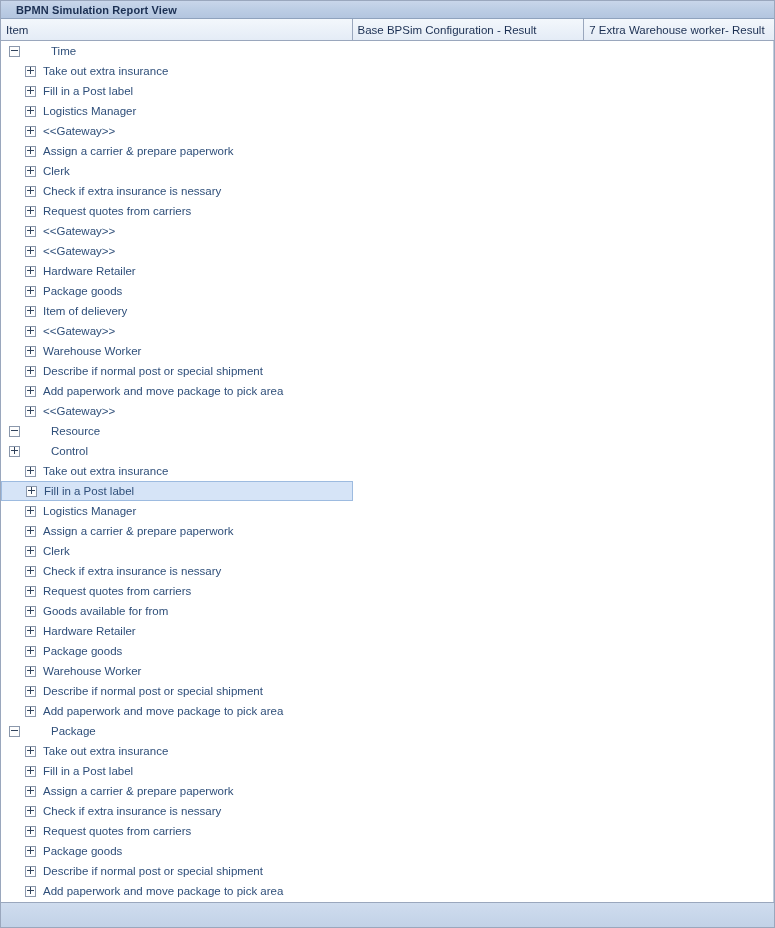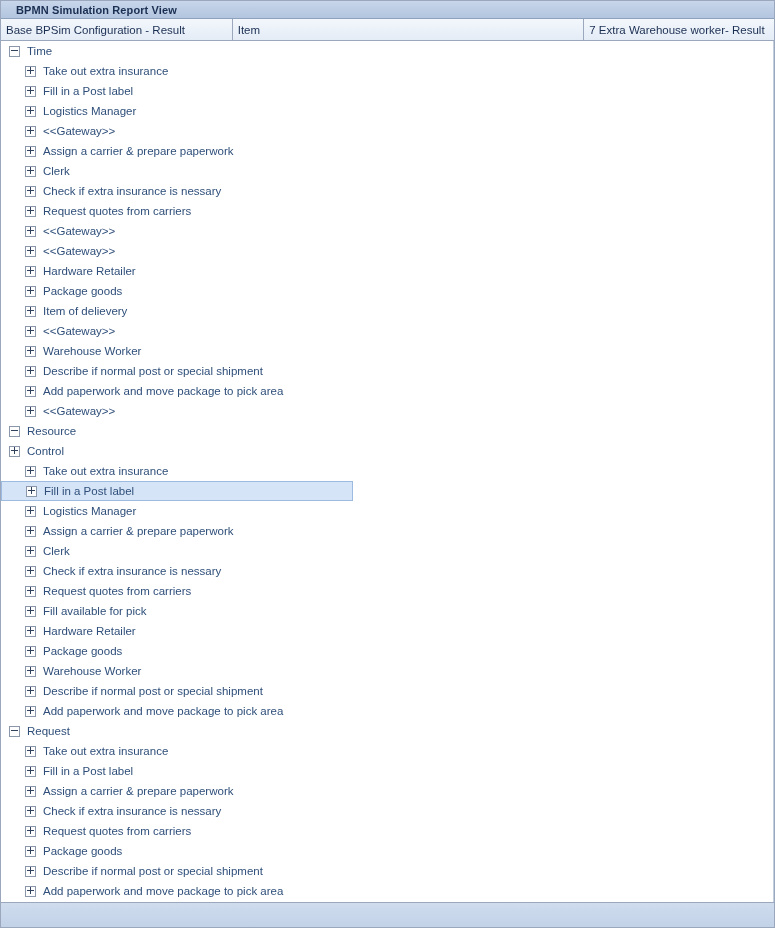--- a/index.html
+++ b/index.html
@@ -74,21 +74,21 @@
     box-sizing: border-box;
     white-space: nowrap;
     position: relative;
   }
   .row.selected {
     background: #d6e4f7;
     width: 352px;
     border: 1px solid #9dbbe0;
     box-sizing: border-box;
   }
-  .indent-0 { padding-left: 8px; }
+  .indent-0 { padding-left: 8px; gap: 24px; }
   .indent-1 { padding-left: 24px; }
 
   .toggle {
     width: 9px;
     height: 9px;
     border: 1px solid #8a97ab;
     background: #fdfdfd;
     display: inline-block;
     position: relative;
     margin-right: 7px;
@@ -131,25 +131,25 @@
 </head>
 <body>
 
 <div class="window">
 
   <div class="titlebar">
     <span>BPMN Simulation Report View</span>
   </div>
 
   <div class="colheader">
+    <div class="cell c0">
+      <span>Item</span>
+    </div>
     <div class="cell c1">
       <span>Base BPSim Configuration - Result</span>
-    </div>
-    <div class="cell c0">
-      <span>Item</span>
     </div>
     <div class="cell c2">
       <span>7 Extra Warehouse worker- Result</span>
     </div>
   </div>
 
   <div class="treebody" id="tree-body">
       <div class="row indent-0">
         <span class="toggle"></span>
         <span class="label group">Time</span>
@@ -257,21 +257,21 @@
       <div class="row indent-1">
         <span class="toggle plus"></span>
         <span class="label">Check if extra insurance is nessary</span>
       </div>
       <div class="row indent-1">
         <span class="toggle plus"></span>
         <span class="label">Request quotes from carriers</span>
       </div>
       <div class="row indent-1">
         <span class="toggle plus"></span>
-        <span class="label">Fill available for pick</span>
+        <span class="label">Goods available for from</span>
       </div>
       <div class="row indent-1">
         <span class="toggle plus"></span>
         <span class="label">Hardware Retailer</span>
       </div>
       <div class="row indent-1">
         <span class="toggle plus"></span>
         <span class="label">Package goods</span>
       </div>
       <div class="row indent-1">
@@ -281,21 +281,21 @@
       <div class="row indent-1">
         <span class="toggle plus"></span>
         <span class="label">Describe if normal post or special shipment</span>
       </div>
       <div class="row indent-1">
         <span class="toggle plus"></span>
         <span class="label">Add paperwork and move package to pick area</span>
       </div>
       <div class="row indent-0">
         <span class="toggle"></span>
-        <span class="label group">Request</span>
+        <span class="label group">Package</span>
       </div>
       <div class="row indent-1">
         <span class="toggle plus"></span>
         <span class="label">Take out extra insurance</span>
       </div>
       <div class="row indent-1">
         <span class="toggle plus"></span>
         <span class="label">Fill in a Post label</span>
       </div>
       <div class="row indent-1">

